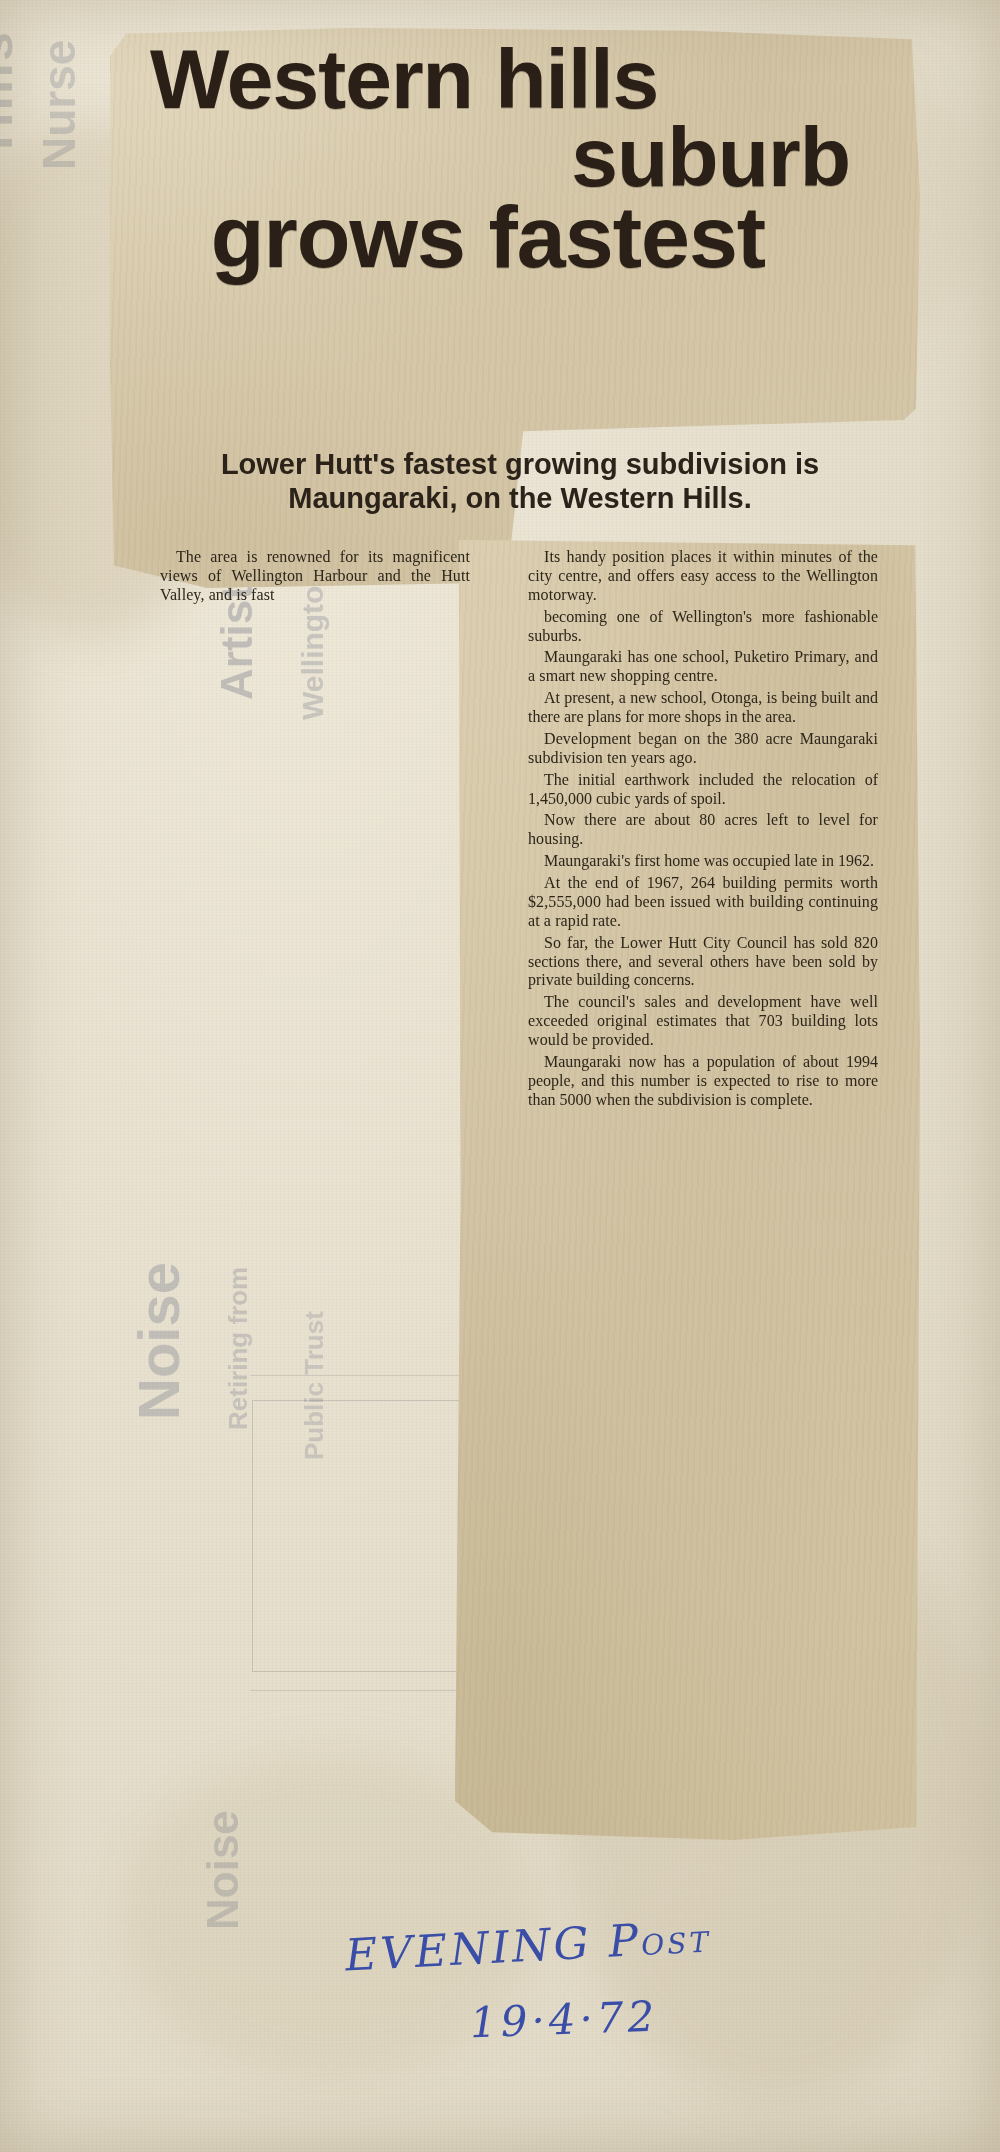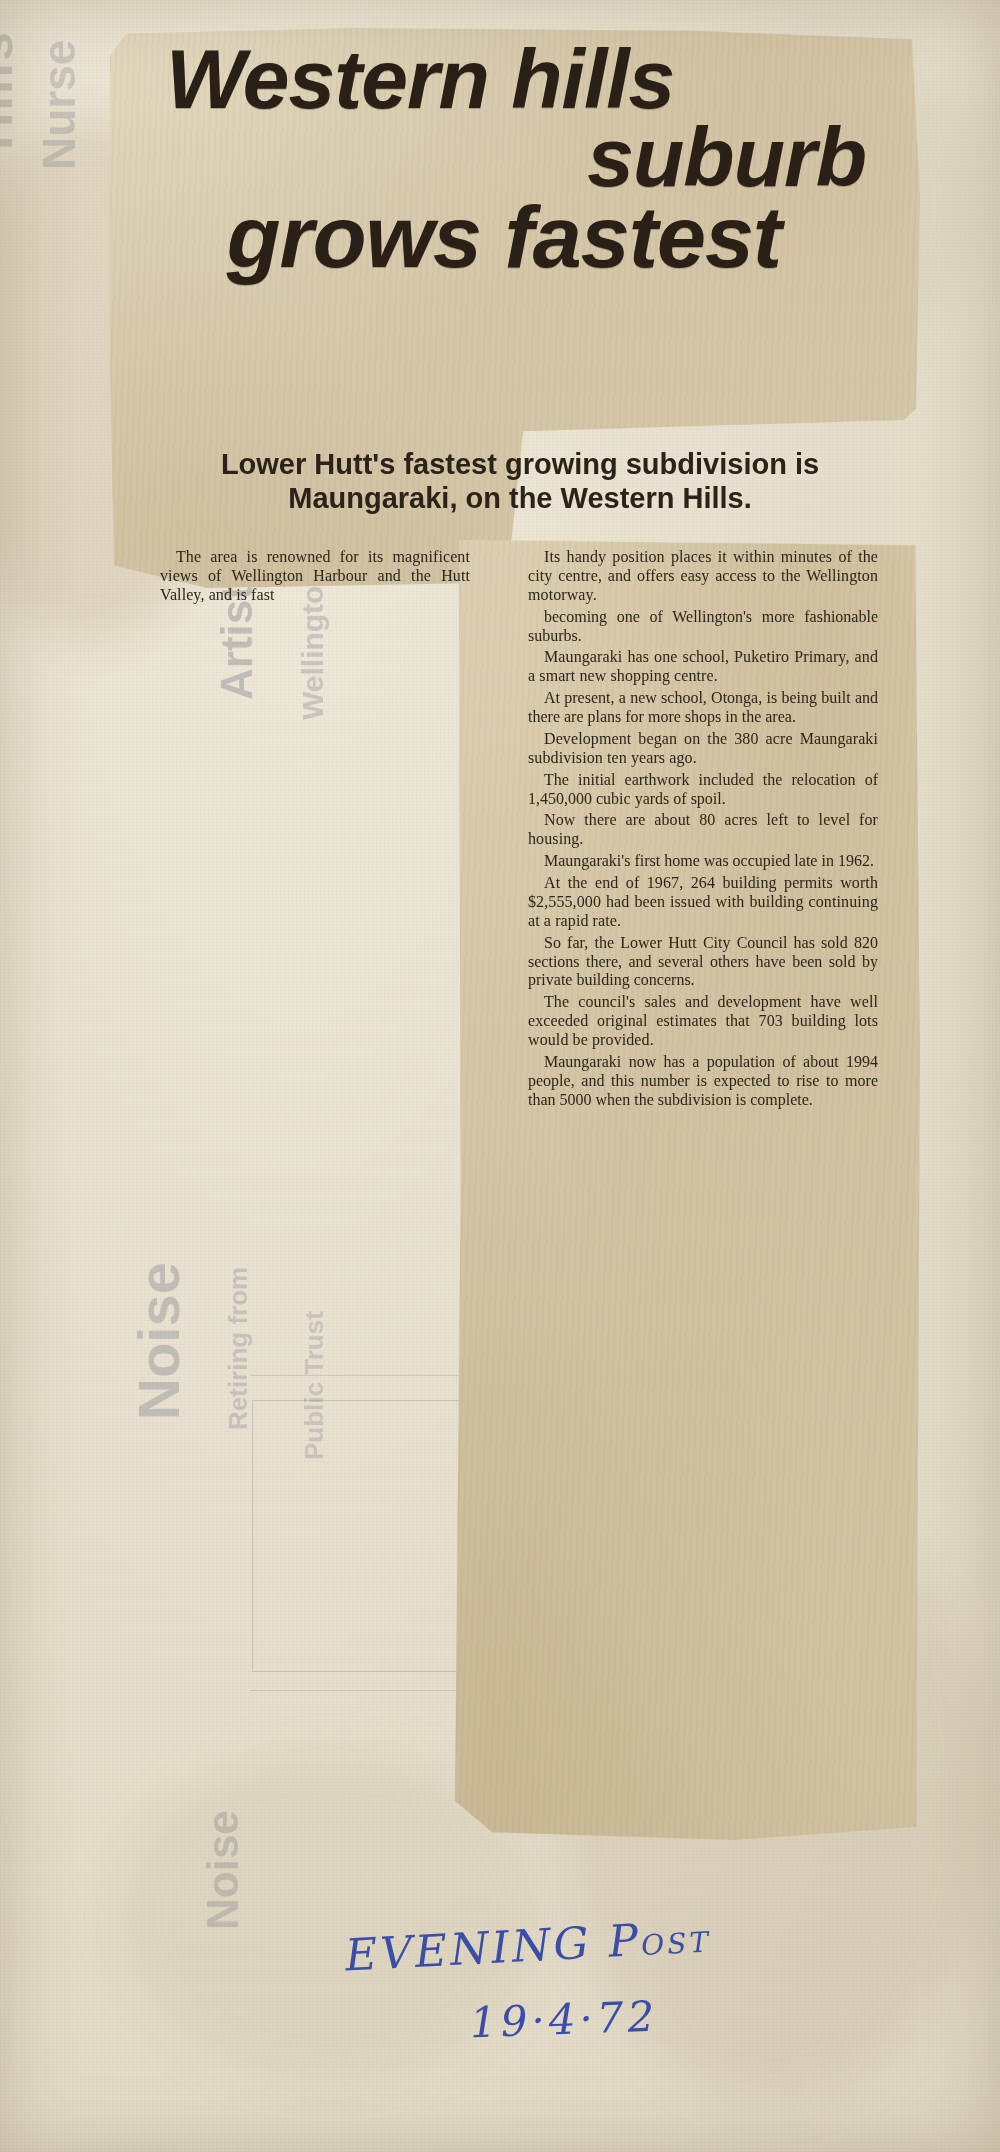--- a/index.html
+++ b/index.html
@@ -102,29 +102,28 @@
     background-image:
       repeating-linear-gradient(92deg, rgba(120,100,65,0.05) 0 2px, rgba(0,0,0,0) 2px 6px),
       radial-gradient(ellipse at 80% 10%, rgba(150,125,80,0.18), rgba(0,0,0,0) 60%),
       radial-gradient(ellipse at 10% 90%, rgba(150,125,80,0.14), rgba(0,0,0,0) 60%);
     pointer-events: none;
   }
 
   
   .headline {
     position: absolute;
-    left: 166px;
+    left: 150px;
     top: 40px;
     width: 700px;
     font-family: "Liberation Sans", sans-serif;
     font-weight: 700;
     color: #2a2018;
     letter-spacing: -1px;
     line-height: 0.93;
-    font-style: italic;
   }
   .hl-line {
     font-size: 84px;
     display: block;
     text-shadow: 0 1px 0 rgba(60,45,25,0.30);
   }
   .hl1 { margin-left: 0px; }
   .hl2 { margin-left: -14px; text-align: right; }
   .hl3 { margin-left: -24px; font-size: 88px; text-align: center; }
 

